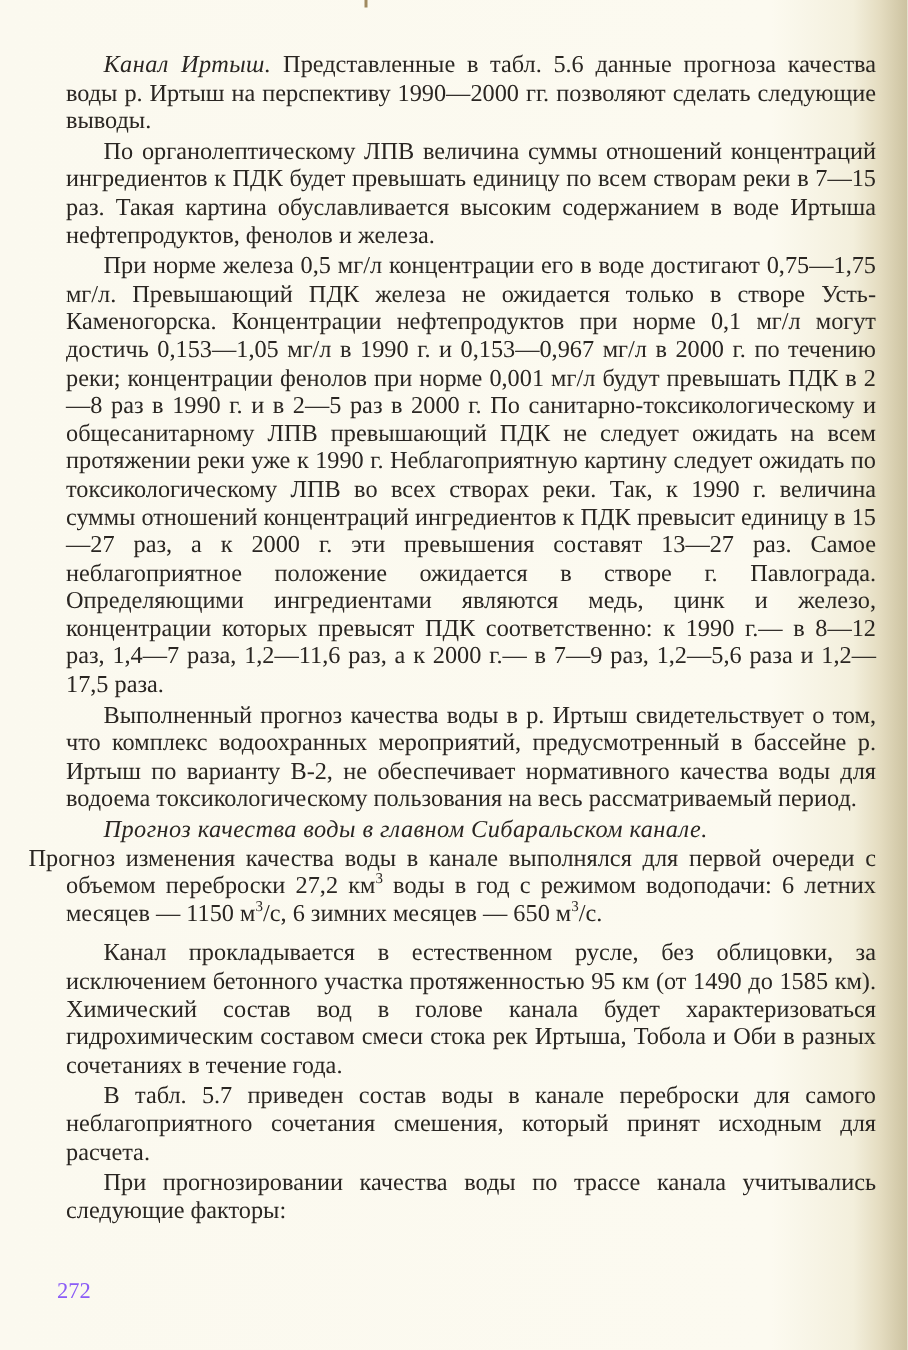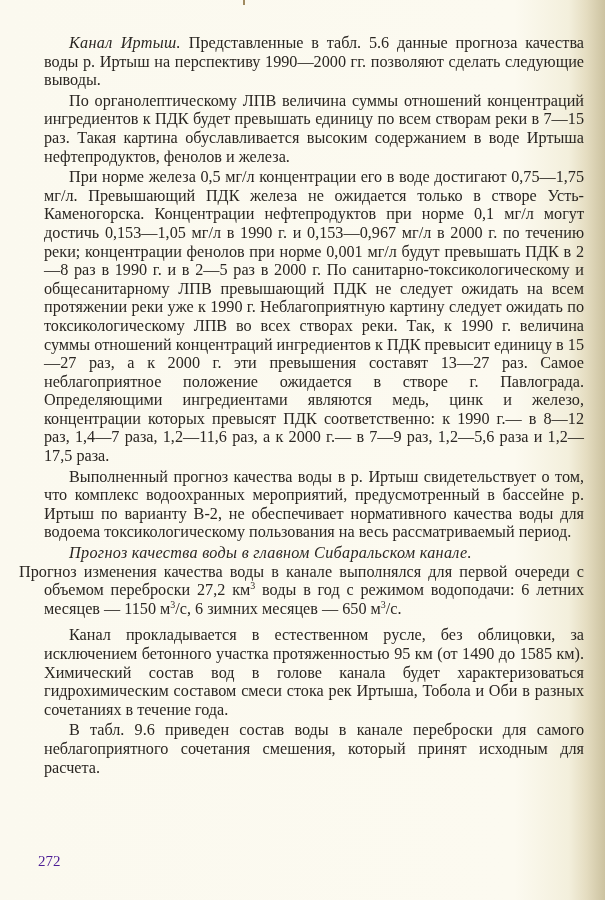--- a/index.html
+++ b/index.html
@@ -14,32 +14,33 @@
     font-size: 16.2px; line-height: 18.6px; color: #2a2622;
     text-align: justify;
   }
   .page p { margin: 0; text-indent: 25px; }
   .page p.gap { margin-top: 2px; }
   .it { font-style: italic; letter-spacing: 0.3px; }
   sup { font-size: 10px; line-height: 0; vertical-align: super; }
   .pagenum {
     position: absolute; left: 38px; top: 853px;
     font-family: "Liberation Serif", "DejaVu Serif", serif;
-    font-size: 15px; color: #4c1d95;
+    font-size: 15px; color: #8b5cf6;
   }
   .mark { position: absolute; left: 243px; top: 0; width: 2px; height: 5px; background: #a08a60; }
 </style>
 </head>
 <body>
 
 <div class="mark"></div>
 
 <div class="page">
   <p><span class="it">Канал Иртыш.</span><span> Представленные в табл. 5.6 данные прогноза качества воды р. Иртыш на перспективу 1990—2000 гг. позволяют сделать следующие выводы.</span></p>
   <p class="gap">По органолептическому ЛПВ величина суммы отношений концентраций ингредиентов к ПДК будет превышать единицу по всем створам реки в 7—15 раз. Такая картина обуславливается высоким содержанием в воде Иртыша нефтепродуктов, фенолов и железа.</p>
   <p class="gap">При норме железа 0,5 мг/л концентрации его в воде достигают 0,75—1,75 мг/л. Превышающий ПДК железа не ожидается только в створе Усть-Каменогорска. Концентрации нефтепродуктов при норме 0,1 мг/л могут достичь 0,153—1,05 мг/л в 1990 г. и 0,153—0,967 мг/л в 2000 г. по течению реки; концентрации фенолов при норме 0,001 мг/л будут превышать ПДК в 2—8 раз в 1990 г. и в 2—5 раз в 2000 г. По санитарно-токсикологическому и общесанитарному ЛПВ превышающий ПДК не следует ожидать на всем протяжении реки уже к 1990 г. Неблагоприятную картину следует ожидать по токсикологическому ЛПВ во всех створах реки. Так, к 1990 г. величина суммы отношений концентраций ингредиентов к ПДК превысит единицу в 15—27 раз, а к 2000 г. эти превышения составят 13—27 раз. Самое неблагоприятное положение ожидается в створе г. Павлограда. Определяющими ингредиентами являются медь, цинк и железо, концентрации которых превысят ПДК соответственно: к 1990 г.— в 8—12 раз, 1,4—7 раза, 1,2—11,6 раз, а к 2000 г.— в 7—9 раз, 1,2—5,6 раза и 1,2—17,5 раза.</p>
   <p class="gap">Выполненный прогноз качества воды в р. Иртыш свидетельствует о том, что комплекс водоохранных мероприятий, предусмотренный в бассейне р. Иртыш по варианту В-2, не обеспечивает нормативного качества воды для водоема токсикологическому пользования на весь рассматриваемый период.</p>
   <p class="gap"><span class="it">Прогноз качества воды в главном Сибаральском канале.</span><br><span style="margin-left:-25px">Прогноз изменения качества воды в канале выполнялся для первой очереди с объемом переброски 27,2 км</span><sup>3</sup><span> воды в год с режимом водоподачи: 6 летних месяцев — 1150 м</span><sup>3</sup><span>/с, 6 зимних месяцев — 650 м</span><sup>3</sup><span>/с.</span></p>
   <p class="gap" style="margin-top:8px">Канал прокладывается в естественном русле, без облицовки, за исключением бетонного участка протяженностью 95 км (от 1490 до 1585 км). Химический состав вод в голове канала будет характеризоваться гидрохимическим составом смеси стока рек Иртыша, Тобола и Оби в разных сочетаниях в течение года.</p>
-  <p class="gap">В табл. 9.6 приведен состав воды в канале переброски для самого неблагоприятного сочетания смешения, который принят исходным для расчета.</p>
+  <p class="gap">В табл. 5.7 приведен состав воды в канале переброски для самого неблагоприятного сочетания смешения, который принят исходным для расчета.</p>
+  <p class="gap">При прогнозировании качества воды по трассе канала учитывались следующие факторы:</p>
 </div>
 
 <div class="pagenum">272</div>
 
 </body></html>

